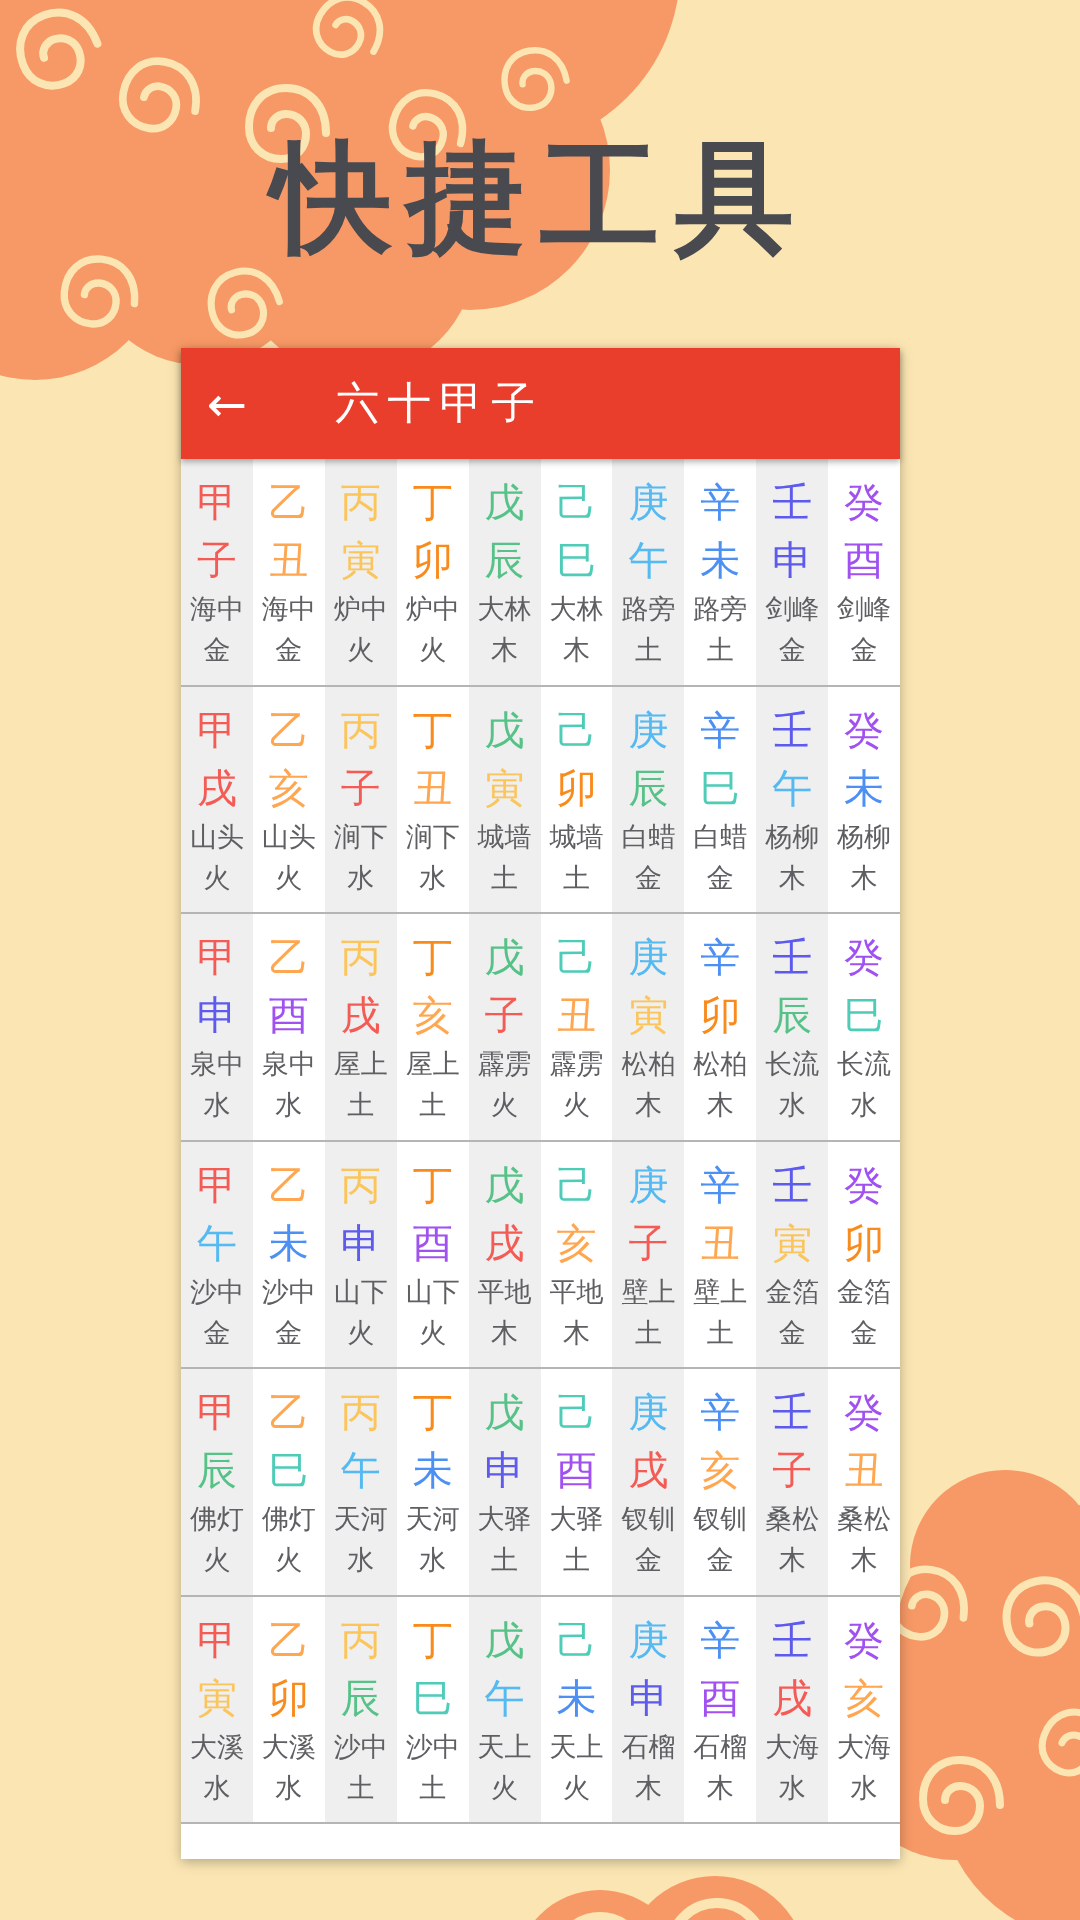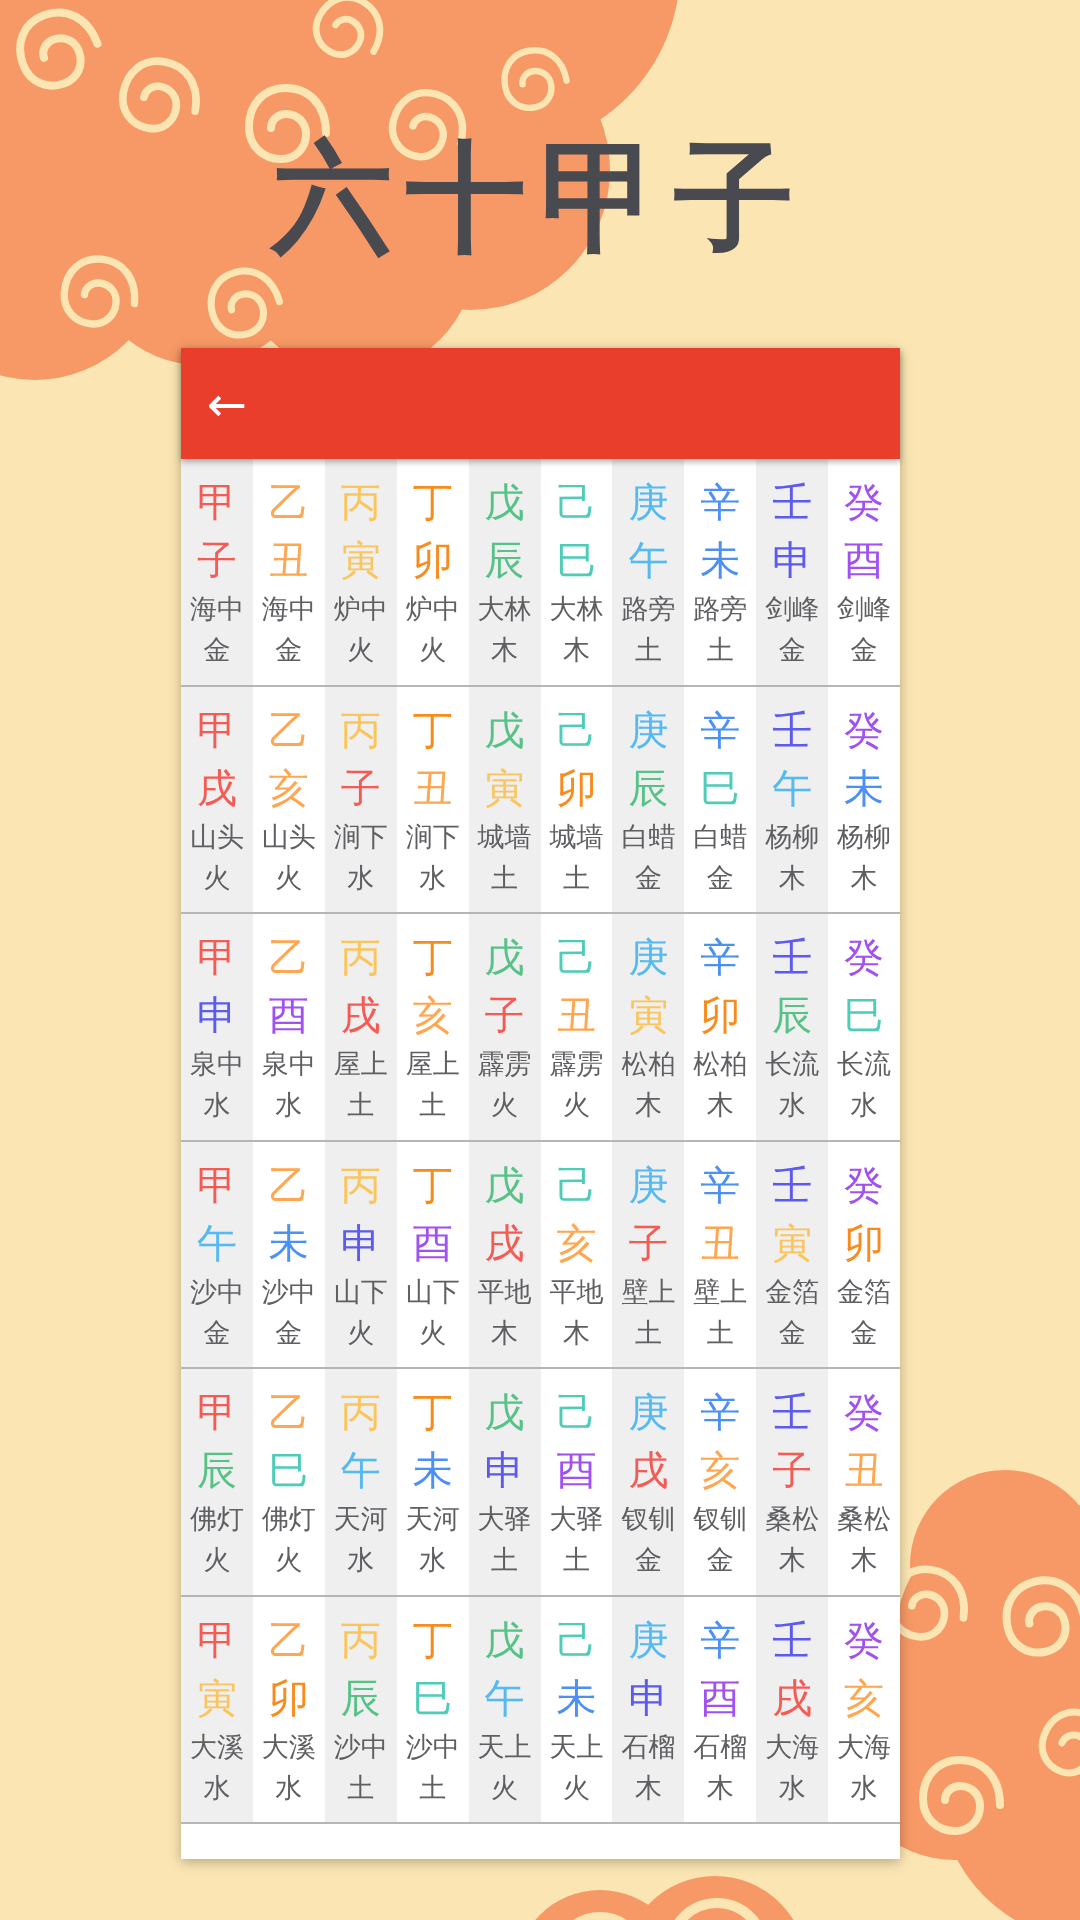--- a/index.html
+++ b/index.html
@@ -99,25 +99,26 @@
     </svg>
 </div>
 
 <div>
   <div class="blob" style="left:515px;top:1890px;width:170px;height:170px;"></div>
   <div class="blob" style="left:623px;top:1876px;width:184px;height:184px;"></div>
   <div class="ring" style="left:552px;top:1912px;width:76px;height:76px;"></div>
   <div class="ring" style="left:665px;top:1898px;width:84px;height:84px;"></div>
 </div>
 
-<h1 class="page-title">六十甲子</h1>
+<h1 class="page-title">快捷工具</h1>
 
 <div class="card">
   <div class="appbar">
     <span class="back">←</span>
+    <span class="appbar-title">六十甲子</span>
   </div>
   <div class="grid" id="grid">
       <div class="row">
         <div class="cell shade">
           <span class="stem" style="color: rgb(244, 91, 85);">甲</span>
           <span class="branch" style="color: rgb(244, 91, 85);">子</span>
           <span class="nayin1">海中</span>
           <span class="nayin2">金</span>
         </div>
         <div class="cell">

